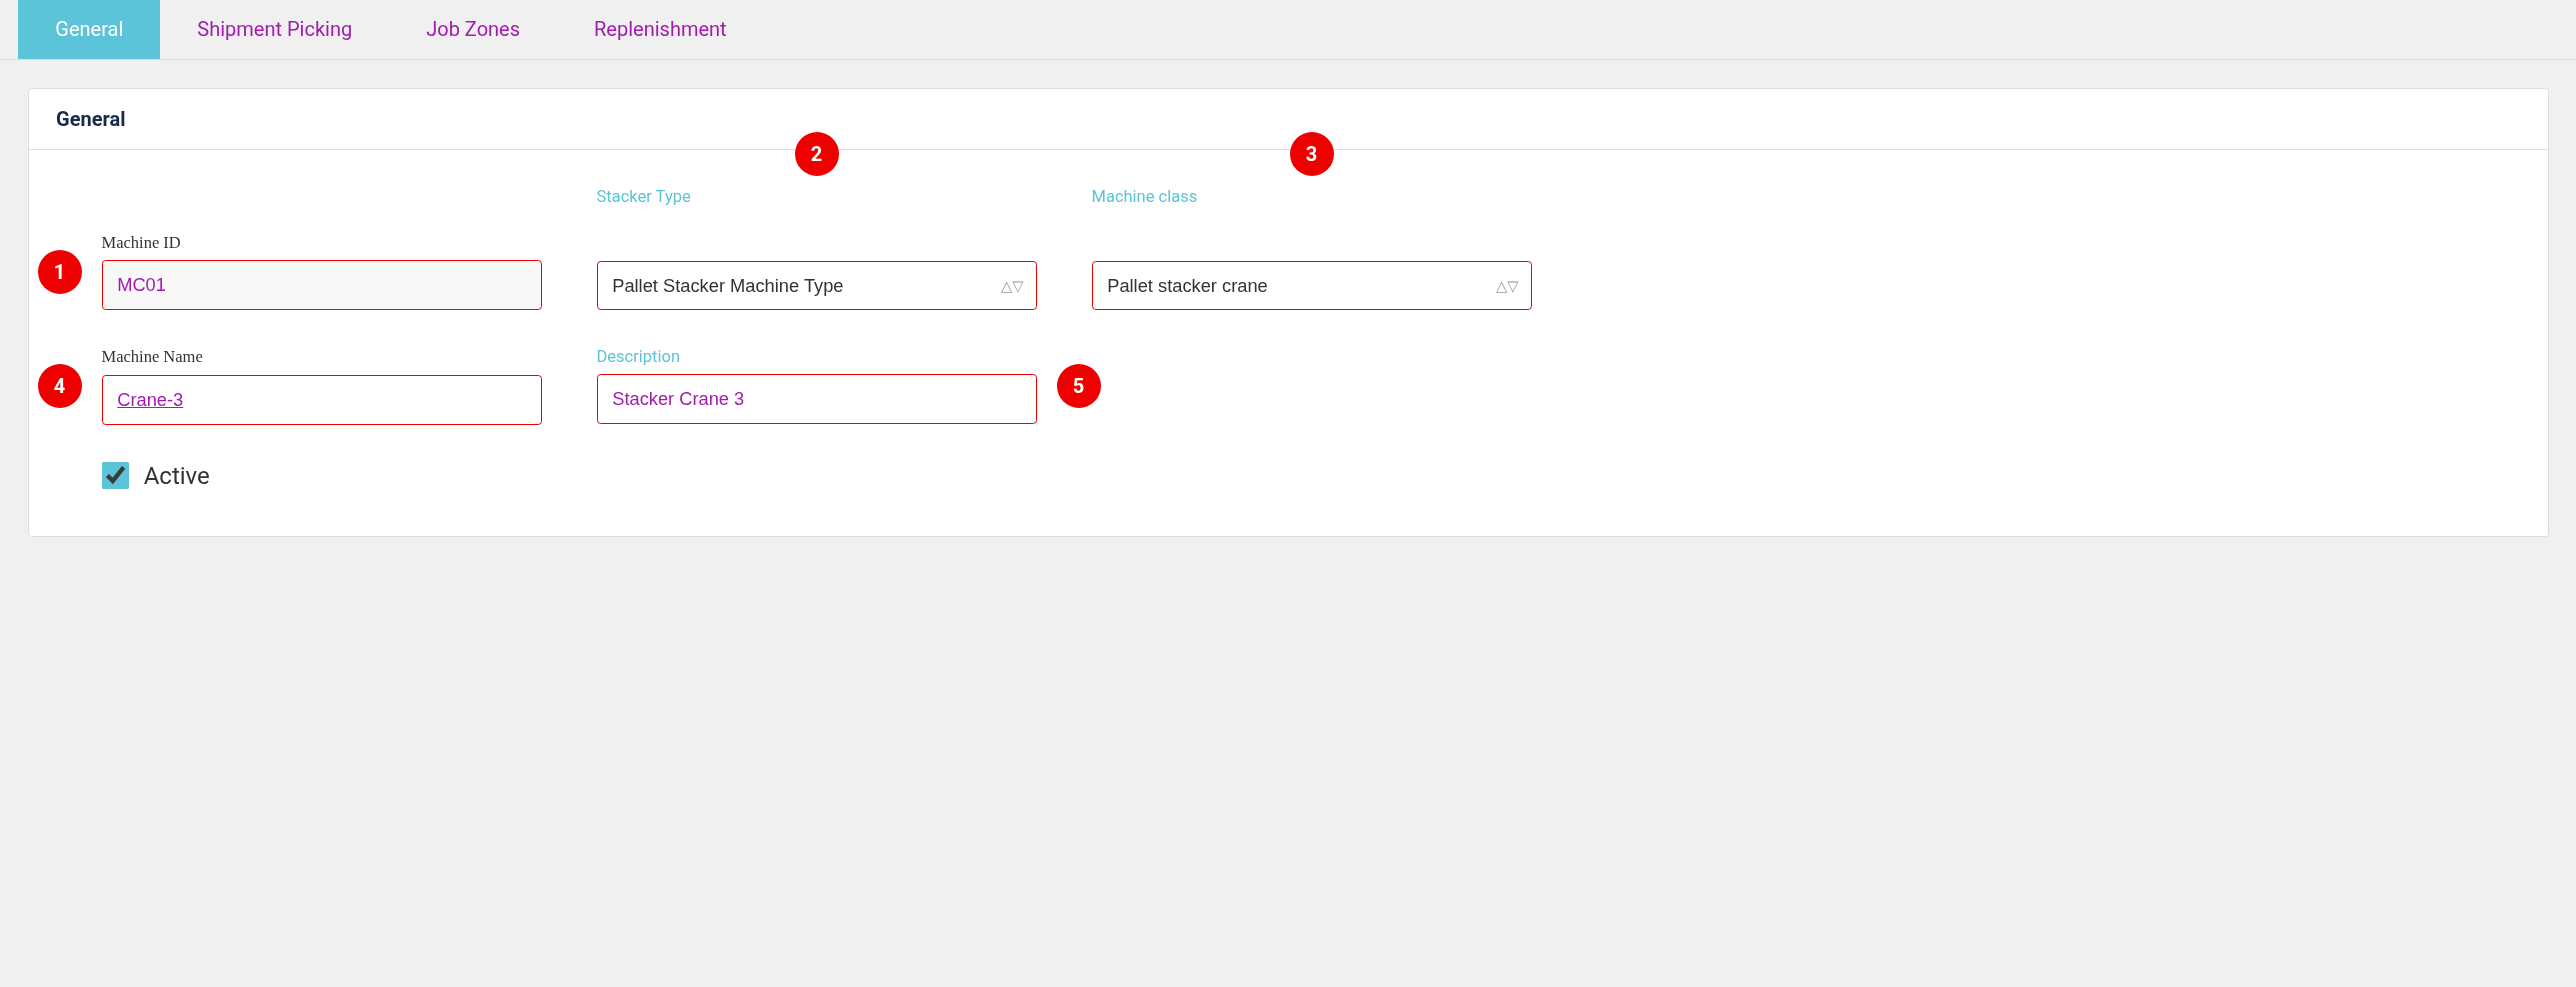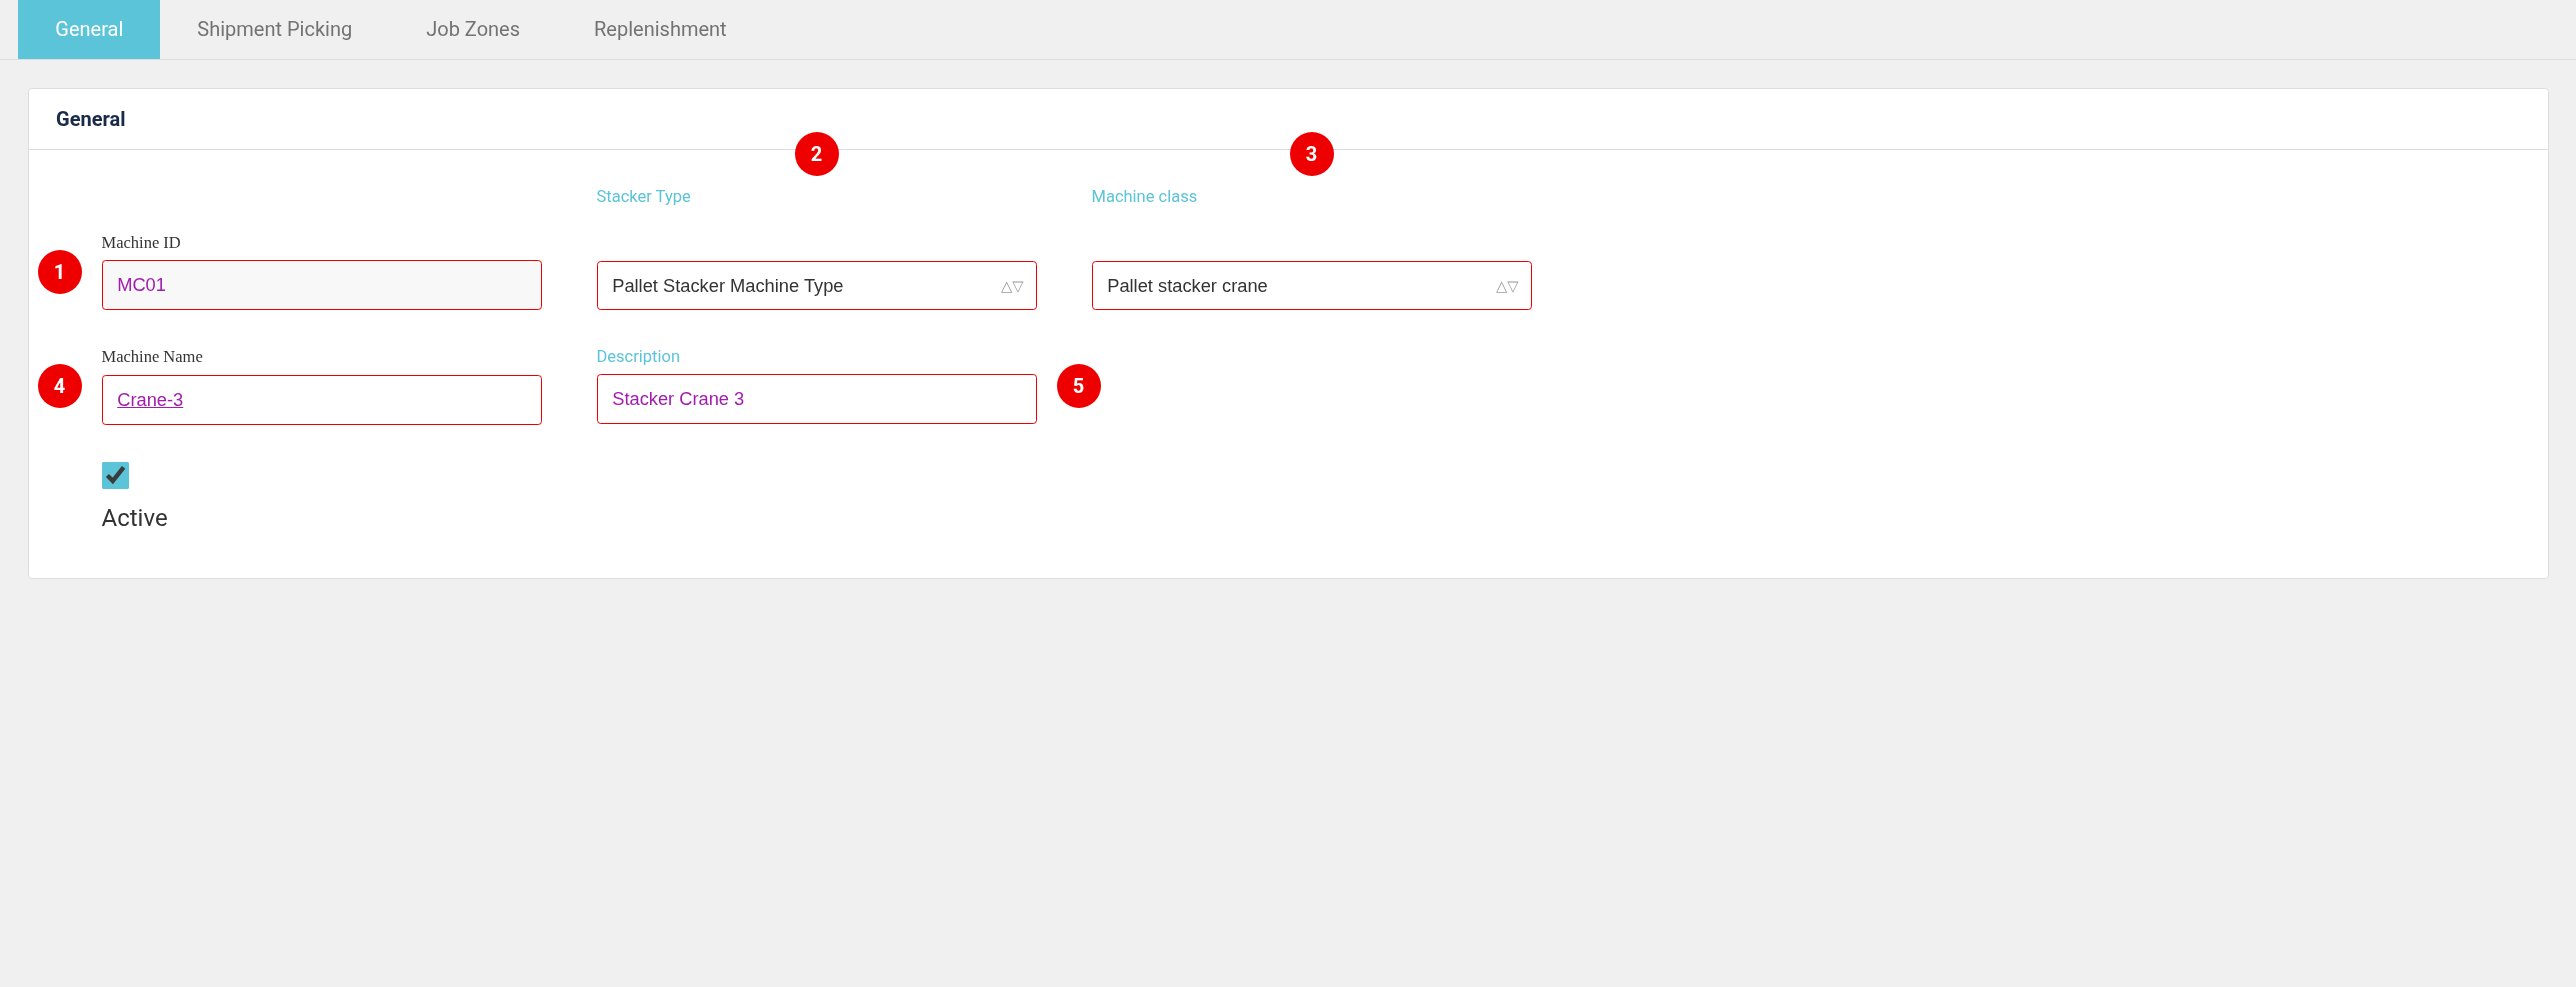--- a/index.html
+++ b/index.html
@@ -29,21 +29,21 @@
       flex-direction: row;
       background: #f0f0f0;
       border-bottom: 0.9px solid #ddd;
       padding: 0 18.3px;
     }
 
     .tab-item {
       padding: 16.5px 37px;
       font-size: 20px;
       cursor: pointer;
-      color: #737373;
+      color: #a21caf;
       border-bottom: 2.8px solid transparent;
       font-weight: 400;
       user-select: none;
     }
 
     .tab-item.active {
       background: #5bc4d9;
       color: #fff;
       border-bottom: 2.8px solid #5bc4d9;
     }
@@ -160,21 +160,21 @@
       top: 50%;
       transform: translateY(-50%);
       pointer-events: none;
       color: #999;
       font-size: 14.7px;
     }
 
     
     .checkbox-row {
       display: flex;
-      flex-direction: column;
+      flex-direction: row;
       gap: 14.7px;
       margin-top: 9.2px;
     }
 
     .checkbox-input {
       width: 27.5px;
       height: 27.5px;
       accent-color: #5bc4d9;
       cursor: pointer;
     }

